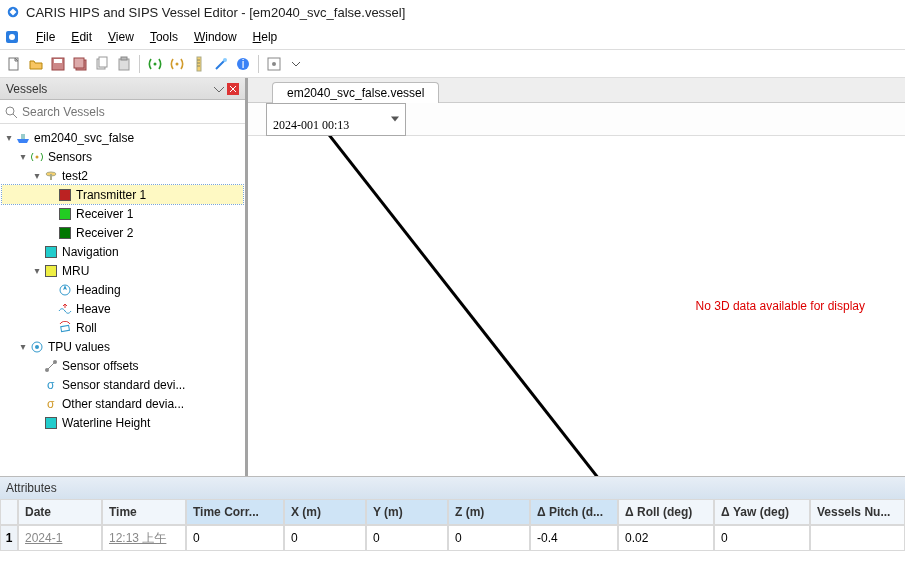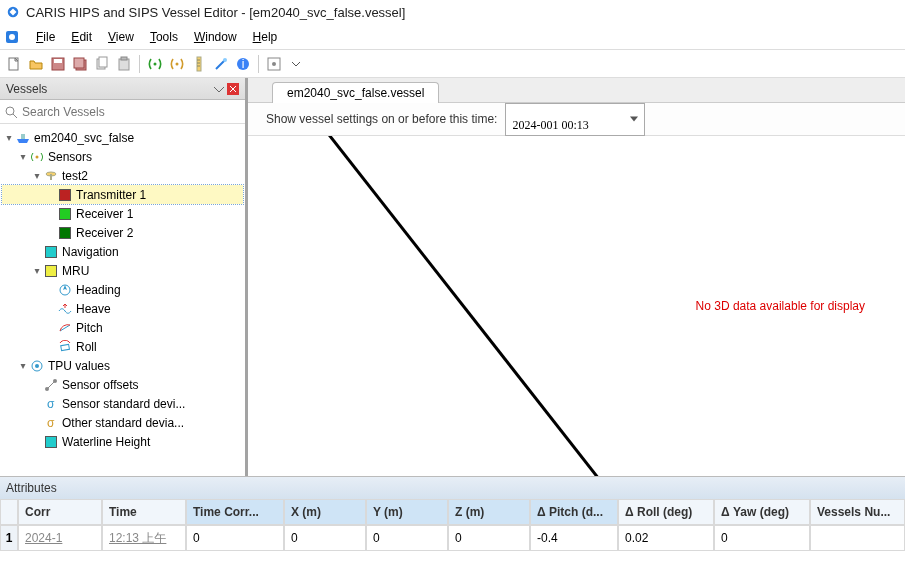--- a/index.html
+++ b/index.html
@@ -273,29 +273,20 @@
               <path d="M1 9c2-3 4-3 6 0s4 3 6 0" stroke="#39c" fill="none"></path>
               <path d="M7 2v4" stroke="#d33"></path>
               <path d="M5 4l2-2 2 2" stroke="#d33" fill="none"></path>
             </svg>
           </span>
           <span>Heave</span>
         </div>
       <div class="tree-row" style="padding-left:56px">
           <span class="ic">
             <svg viewBox="0 0 14 14">
-              <path d="M2 10 L12 4" stroke="#39c"></path>
-              <path d="M2 10a8 8 0 0 1 10-6" stroke="#d33" fill="none"></path>
-            </svg>
-          </span>
-          <span>Pitch</span>
-        </div>
-      <div class="tree-row" style="padding-left:56px">
-          <span class="ic">
-            <svg viewBox="0 0 14 14">
               <rect x="3" y="5" width="8" height="5" fill="none" stroke="#39c" transform="rotate(-10 7 7)"></rect>
               <path d="M2 3a6 6 0 0 1 10 0" stroke="#d33" fill="none"></path>
             </svg>
           </span>
           <span>Roll</span>
         </div>
       <div class="tree-row" style="padding-left:14px">
           <span class="tw">▾</span>
           <span class="ic">
             <svg viewBox="0 0 14 14">
@@ -339,37 +330,36 @@
           <span>Waterline Height</span>
         </div>
     </div>
   </div>
 
   <div class="right-pane">
     <div class="tabstrip">
       <div class="tab">em2040_svc_false.vessel</div>
     </div>
     <div class="settings-row">
-      <span class="lbl">Show vessel settings on or before this time:</span>
       <div class="dt-select">2024-001 00:13</div>
     </div>
     <div class="canvas">
       <svg class="diag-line">
           <line x1="-20" y1="-130" x2="380" y2="380" stroke="#000" stroke-width="3"></line>
         </svg>
       <span class="no3d">No 3D data available for display</span>
     </div>
   </div>
 </div>
 
 <div class="attr-panel">
   <div class="attr-header">Attributes</div>
   <div class="grid">
     <div class="gh"></div>
-    <div class="gh">Corr</div>
+    <div class="gh">Date</div>
     <div class="gh">Time</div>
     <div class="gh str">Time Corr...</div>
     <div class="gh str">X (m)</div>
     <div class="gh str">Y (m)</div>
     <div class="gh str">Z (m)</div>
     <div class="gh str">Δ Pitch (d...</div>
     <div class="gh">Δ Roll (deg)</div>
     <div class="gh">Δ Yaw (deg)</div>
     <div class="gh">Vessels Nu...</div>
 

